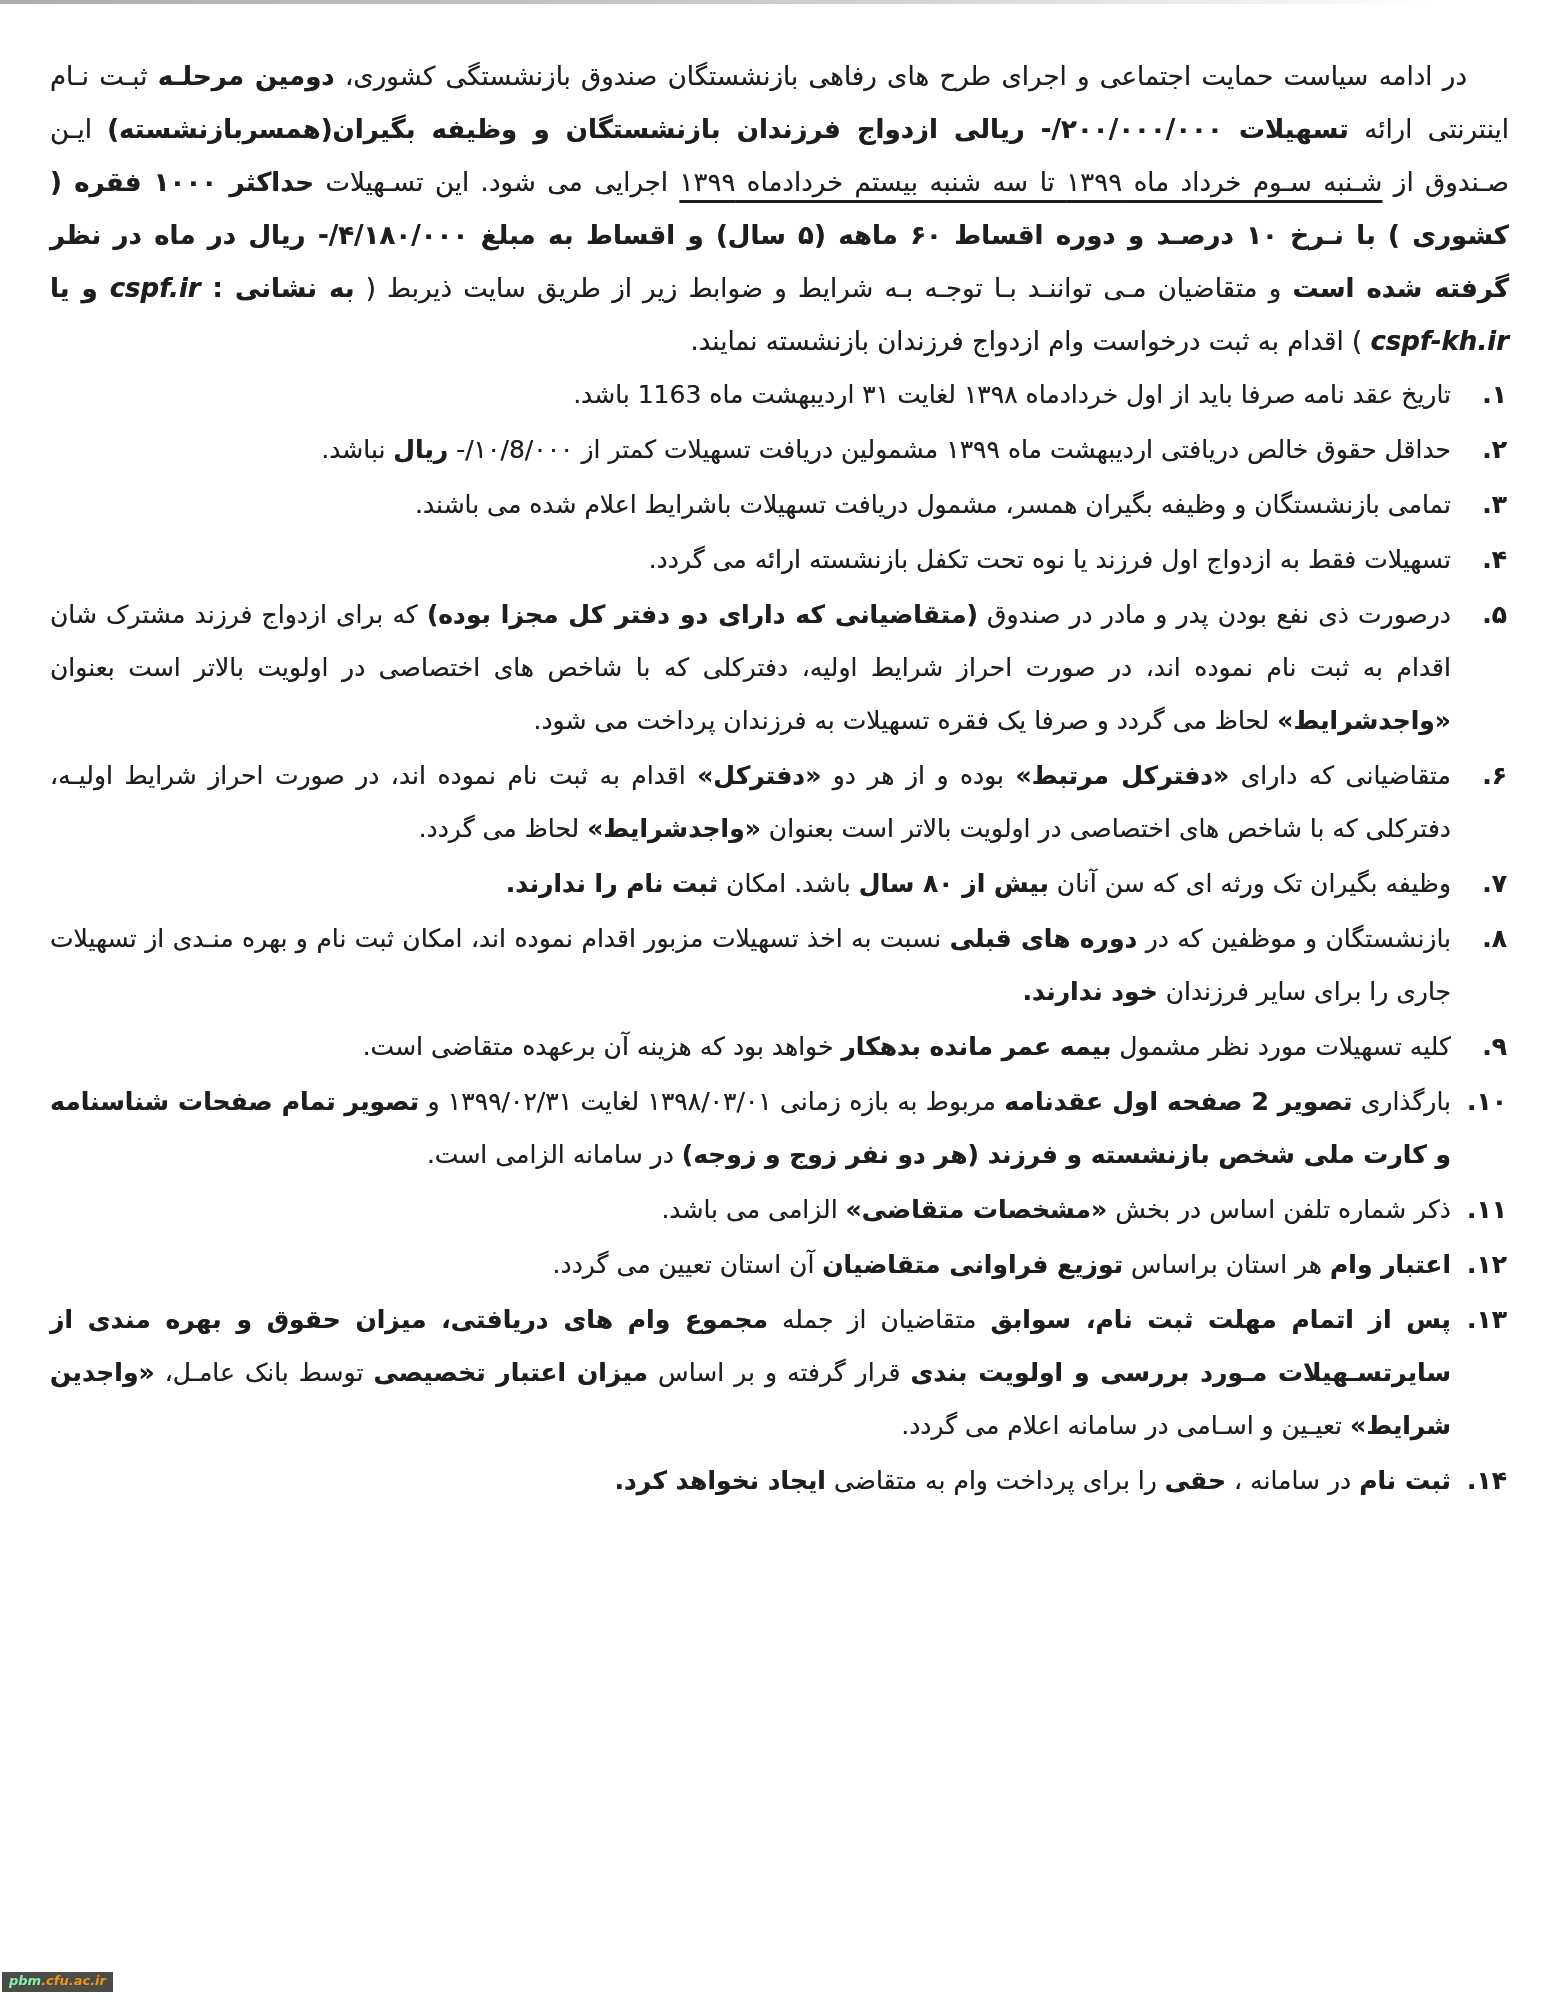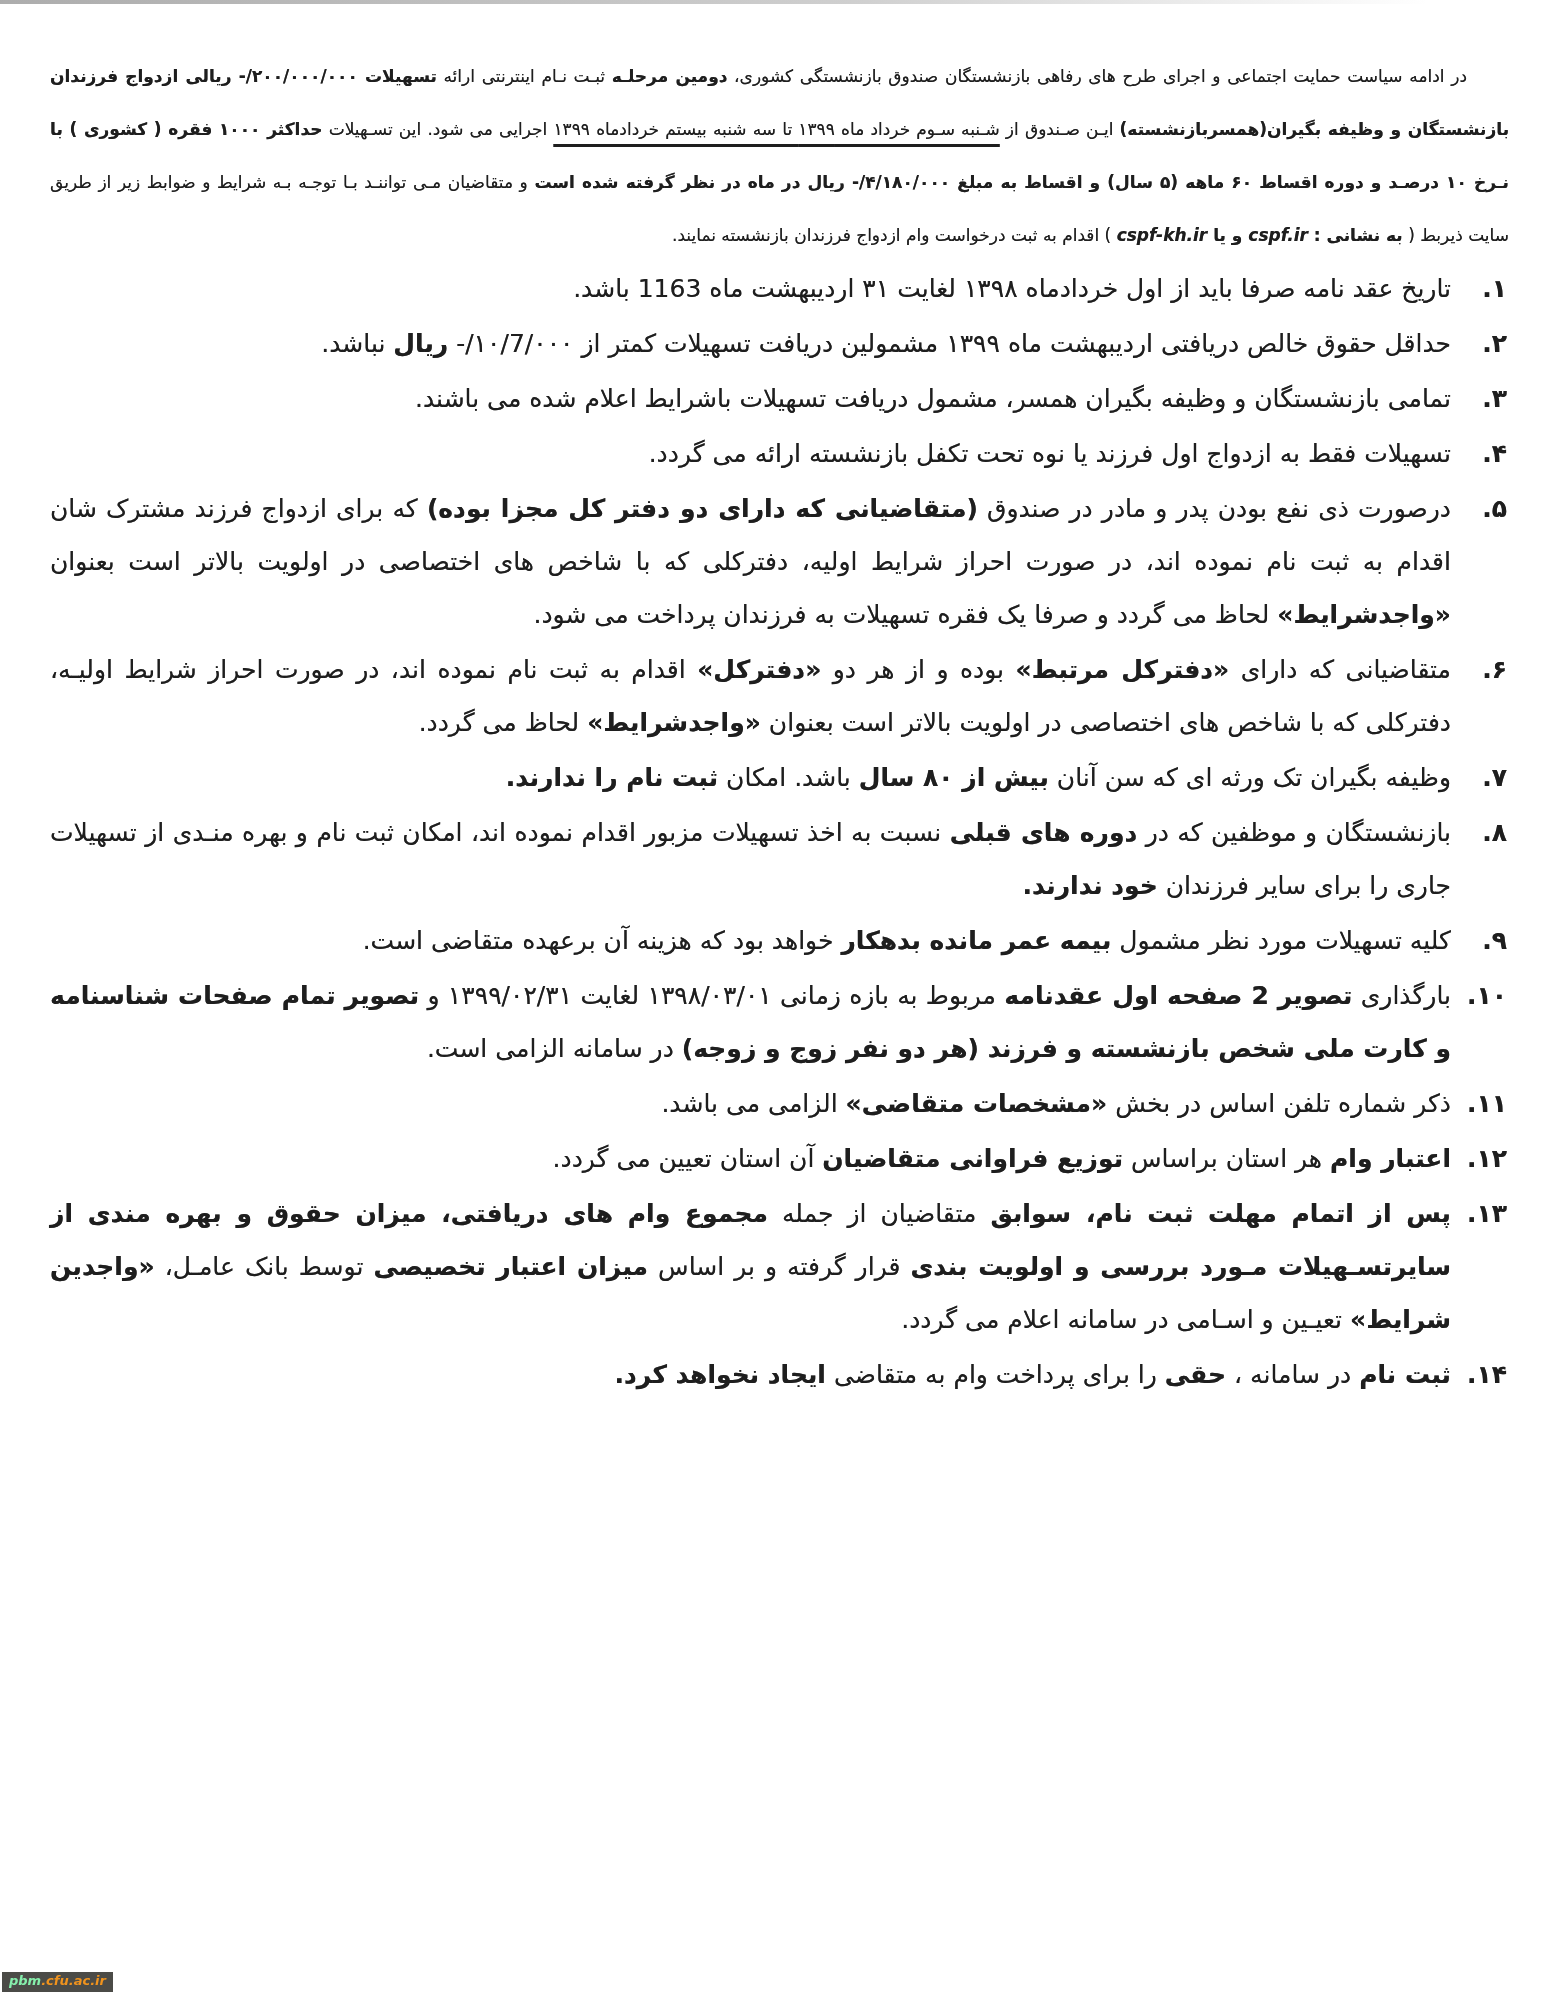--- a/index.html
+++ b/index.html
@@ -18,21 +18,21 @@
       rgba(105,105,105,.55), rgba(135,135,135,.40) 55%, rgba(170,170,170,0) 92%);
   }
   .page {
     position: absolute; inset: 0;
     padding: 50px 44px 0 50px;
     direction: rtl;
     text-shadow: 0 0 .6px rgba(15,15,15,.65);
   }
   .intro {
     margin: 0;
-    font-size: 17px;
+    font-size: 26px;
     line-height: 53px;
     text-align: justify;
     text-indent: 42px;
   }
   .section-title {
     font-size: 26px;
     font-weight: bold;
     margin: 48px 0 40px 0;
   }
   .conditions { margin: 0; }
@@ -84,21 +84,21 @@
   <p class="intro"><span>در ادامه سیاست حمایت اجتماعی و اجرای طرح های رفاهی بازنشستگان صندوق بازنشستگی کشوری، </span><span class="b">دومین مرحلـه</span><span> ثبـت نـام اینترنتی ارائه </span><span class="b">تسهیلات </span><span class="b" dir="ltr">-/۲۰۰/۰۰۰/۰۰۰</span><span class="b"> ریالی ازدواج فرزندان بازنشستگان و وظیفه بگیران(همسربازنشسته)</span><span> ایـن صـندوق از </span><span class="u">شـنبه سـوم خرداد ماه ۱۳۹۹ تا سه شنبه بیستم خردادماه ۱۳۹۹</span><span> اجرایی می شود. این تسـهیلات </span><span class="b">حداکثر ۱۰۰۰ فقره ( کشوری ) با نـرخ ۱۰ درصـد و دوره اقساط ۶۰ ماهه (۵ سال) و اقساط به مبلغ </span><span class="b" dir="ltr">-/۴/۱۸۰/۰۰۰</span><span class="b"> ریال در ماه در نظر گرفته شده است</span><span> و متقاضیان مـی تواننـد بـا توجـه بـه شرایط و ضوابط زیر از طریق سایت ذیربط ( </span><span class="b">به نشانی : </span><span class="b i" dir="ltr">cspf.ir</span><span class="b"> و یا </span><span class="b i" dir="ltr">cspf-kh.ir</span><span> ) اقدام به ثبت درخواست وام ازدواج فرزندان بازنشسته نمایند.</span></p>
 
 
   <div class="conditions">
       <div class="item">
         <span class="num">۱.</span>
         <span class="body"><span>تاریخ عقد نامه صرفا باید از اول خردادماه ۱۳۹۸ لغایت ۳۱ اردیبهشت ماه 1163 باشد.</span></span>
       </div>
       <div class="item">
         <span class="num">۲.</span>
-        <span class="body"><span>حداقل حقوق خالص دریافتی اردیبهشت ماه ۱۳۹۹ مشمولین دریافت تسهیلات کمتر از </span><span dir="ltr">-/۱۰/7/۰۰۰</span><span> </span><span class="b">ریال</span><span> نباشد.</span></span>
+        <span class="body"><span>حداقل حقوق خالص دریافتی اردیبهشت ماه ۱۳۹۹ مشمولین دریافت تسهیلات کمتر از </span><span dir="ltr">-/۱۰/8/۰۰۰</span><span> </span><span class="b">ریال</span><span> نباشد.</span></span>
       </div>
       <div class="item">
         <span class="num">۳.</span>
         <span class="body"><span>تمامی بازنشستگان و وظیفه بگیران همسر، مشمول دریافت تسهیلات باشرایط اعلام شده می باشند.</span></span>
       </div>
       <div class="item">
         <span class="num">۴.</span>
         <span class="body"><span>تسهیلات فقط به ازدواج اول فرزند یا نوه تحت تکفل بازنشسته ارائه می گردد.</span></span>
       </div>
       <div class="item">

